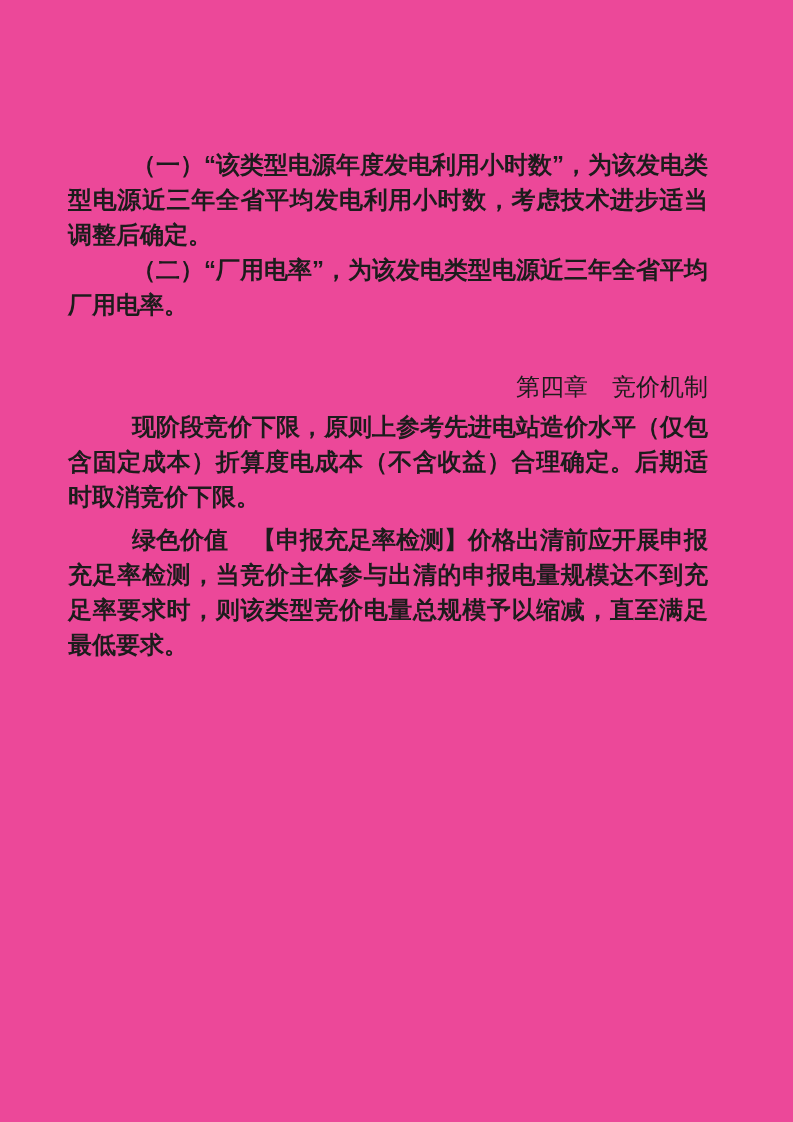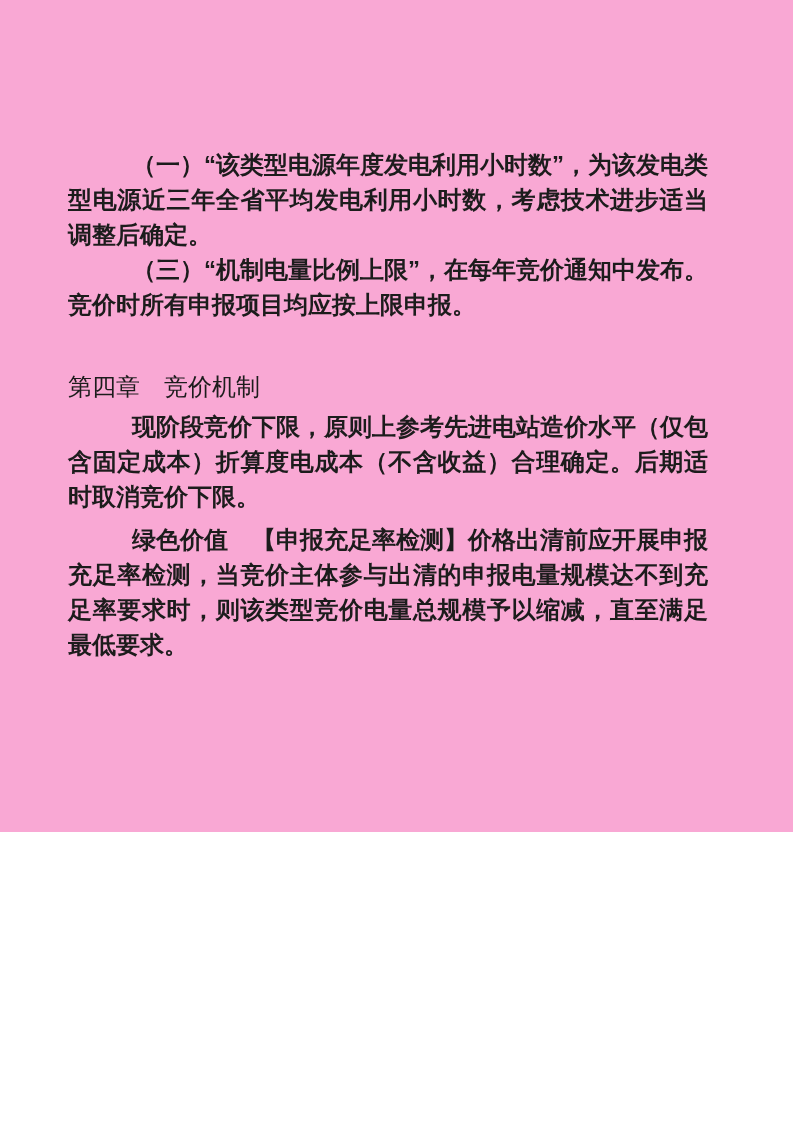--- a/index.html
+++ b/index.html
@@ -8,22 +8,22 @@
   }
   body {
     width: 793px;
     height: 1122px;
     background: #ffffff;
     font-family: "Liberation Sans", sans-serif;
   }
   .page {
     position: relative;
     width: 793px;
-    height: 832px;
-    background: #f9a8d4;
+    height: 1122px;
+    background: #ec4899;
     overflow: hidden;
   }
   .text-block {
     position: absolute;
     left: 68px;
     top: 147px;
     width: 640px;
   }
   .para {
     margin: 0 0 8px 0;
@@ -38,29 +38,29 @@
   }
   .para.tight {
     margin-bottom: 0;
   }
   .chapter-heading {
     margin: 48px 0 4px 0;
     font-size: 24px;
     line-height: 35px;
     color: #1c1c1c;
     font-weight: 400;
-    text-align: left;
+    text-align: right;
     text-indent: 0;
     font-family: "Liberation Serif", serif;
   }
 </style>
 </head>
 <body>
 
 <div class="page">
   <div class="text-block">
     <p class="para tight">（一）“该类型电源年度发电利用小时数”，为该发电类型电源近三年全省平均发电利用小时数，考虑技术进步适当调整后确定。</p>
-    <p class="para tight">（三）“机制电量比例上限”，在每年竞价通知中发布。竞价时所有申报项目均应按上限申报。</p>
+    <p class="para tight">（二）“厂用电率”，为该发电类型电源近三年全省平均厂用电率。</p>
     <h2 class="chapter-heading">第四章　竞价机制</h2>
     <p class="para">现阶段竞价下限，原则上参考先进电站造价水平（仅包含固定成本）折算度电成本（不含收益）合理确定。后期适时取消竞价下限。</p>
     <p class="para">绿色价值　【申报充足率检测】价格出清前应开展申报充足率检测，当竞价主体参与出清的申报电量规模达不到充足率要求时，则该类型竞价电量总规模予以缩减，直至满足最低要求。</p>
   </div>
 </div>
 
 </body></html>

